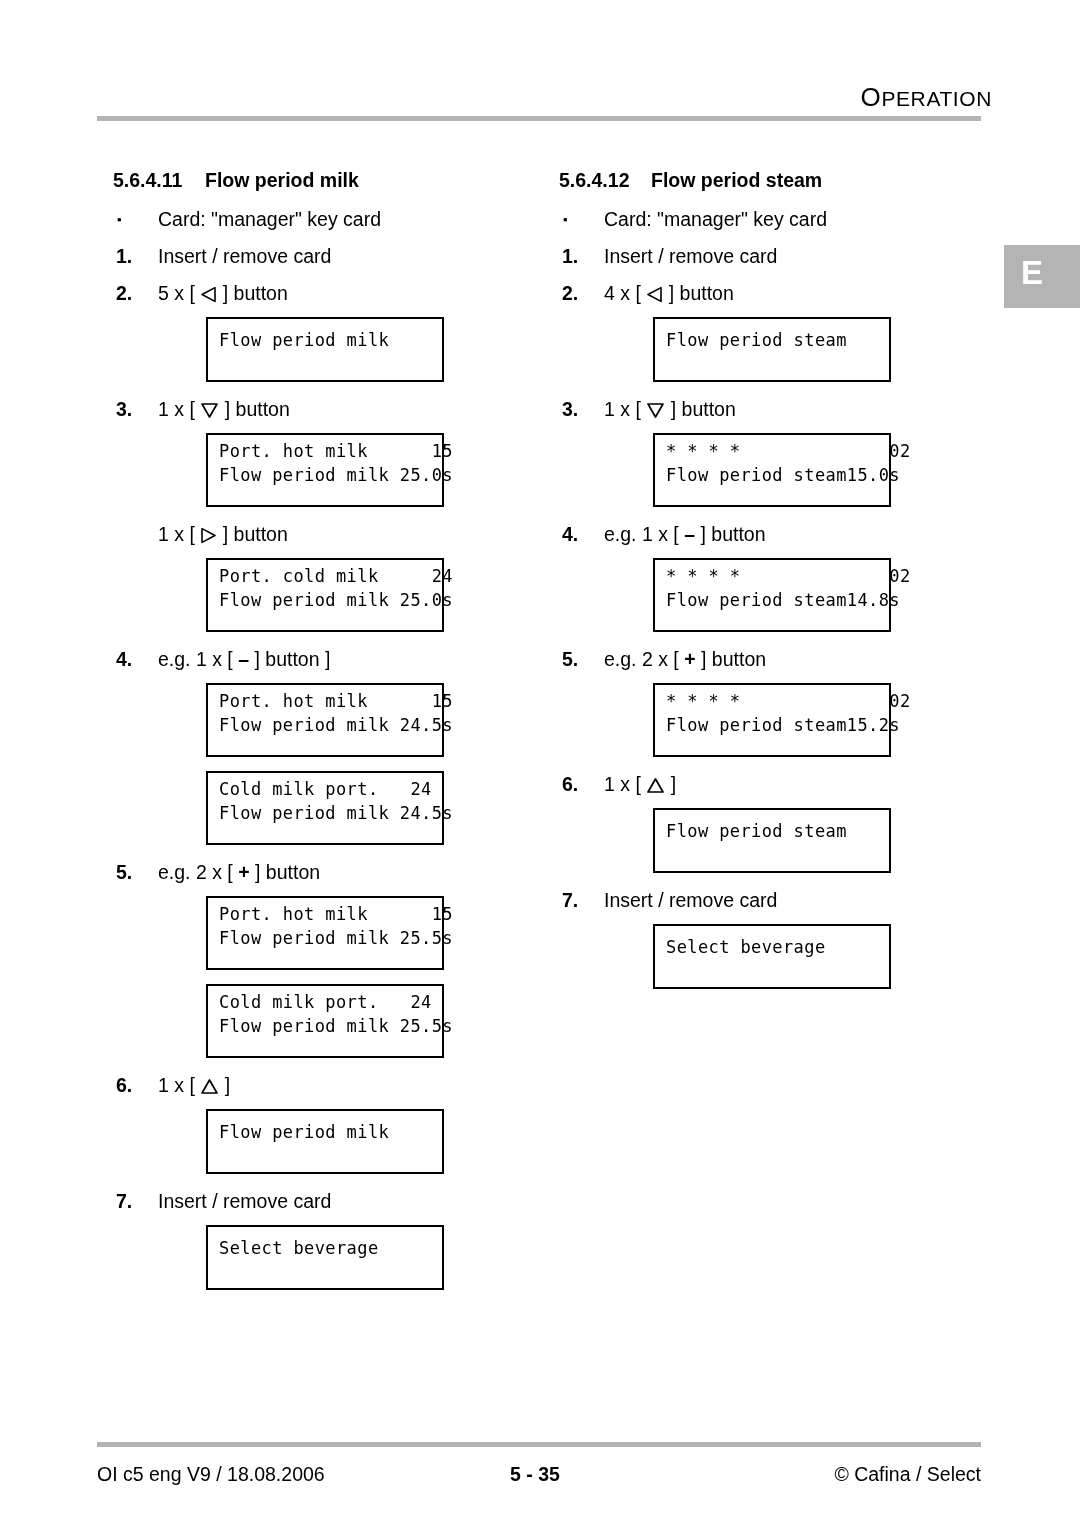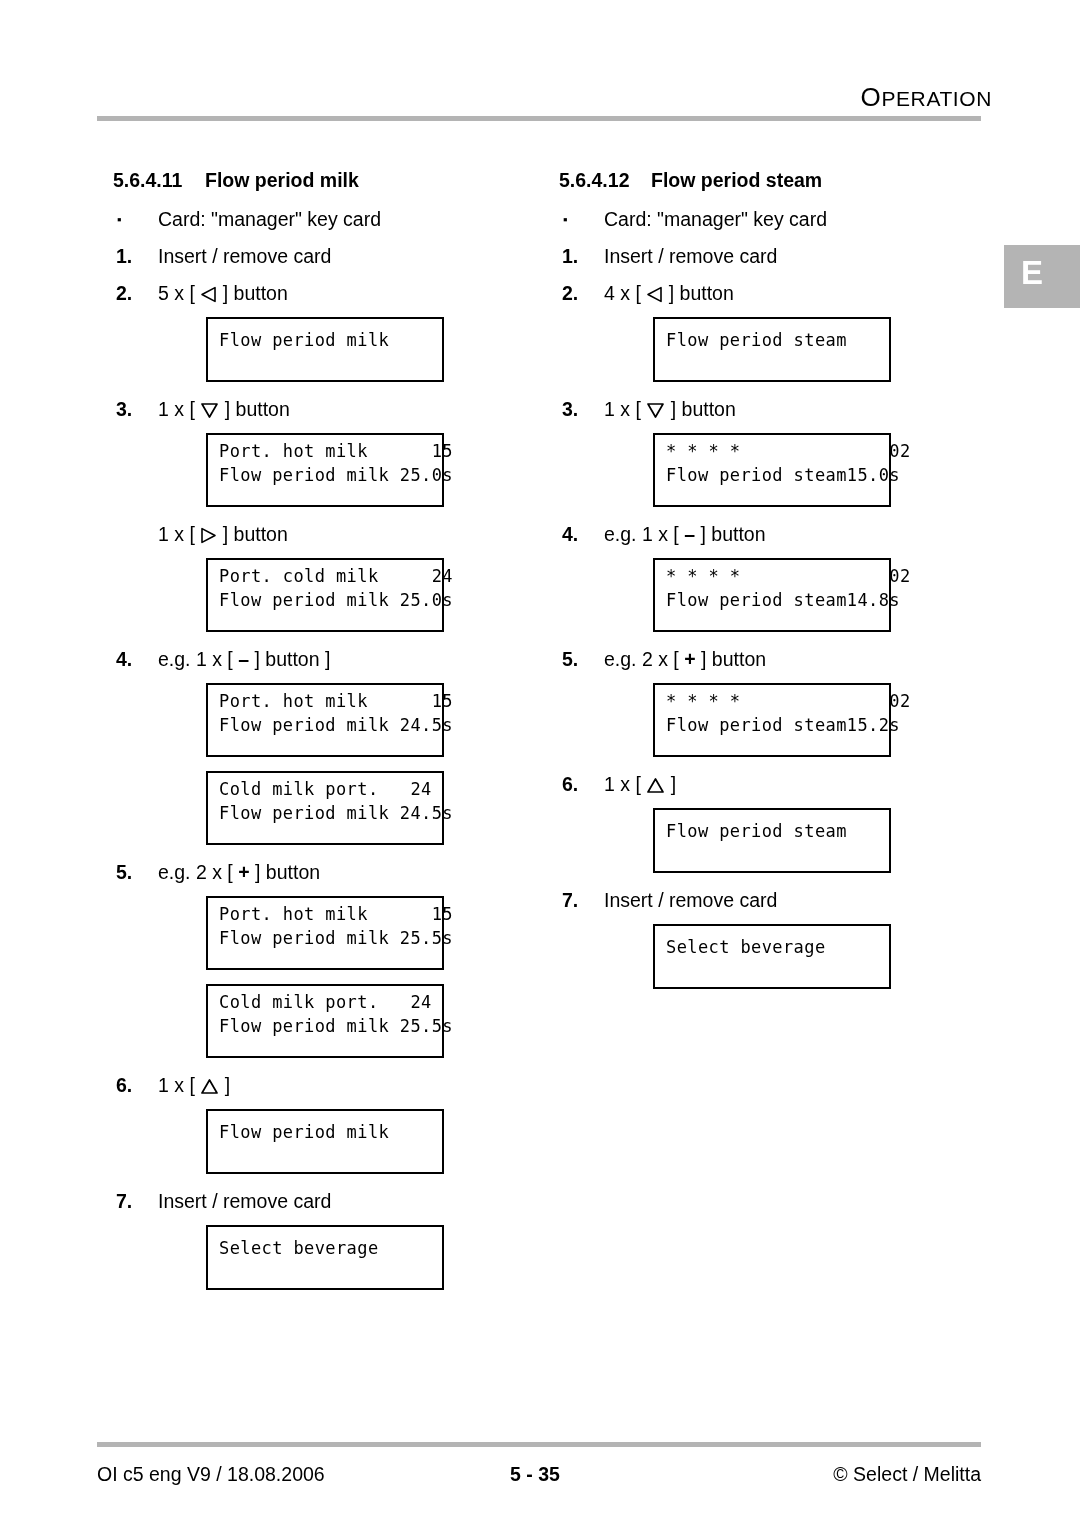--- a/index.html
+++ b/index.html
@@ -331,16 +331,16 @@
     <div class="lcd-wrap">
       <div class="lcd one-line"><span>Select beverage</span></div>
     </div>
 
   </div>
 
   <div class="footer-rule"></div>
   <div class="footer">
     <span class="f-left">OI c5 eng V9 / 18.08.2006</span>
     <span class="f-center">5 - 35</span>
-    <span class="f-right">© Select / Melitta</span>
+    <span class="f-right">© Cafina / Select</span>
   </div>
 
 </div>
 
 </body></html>

